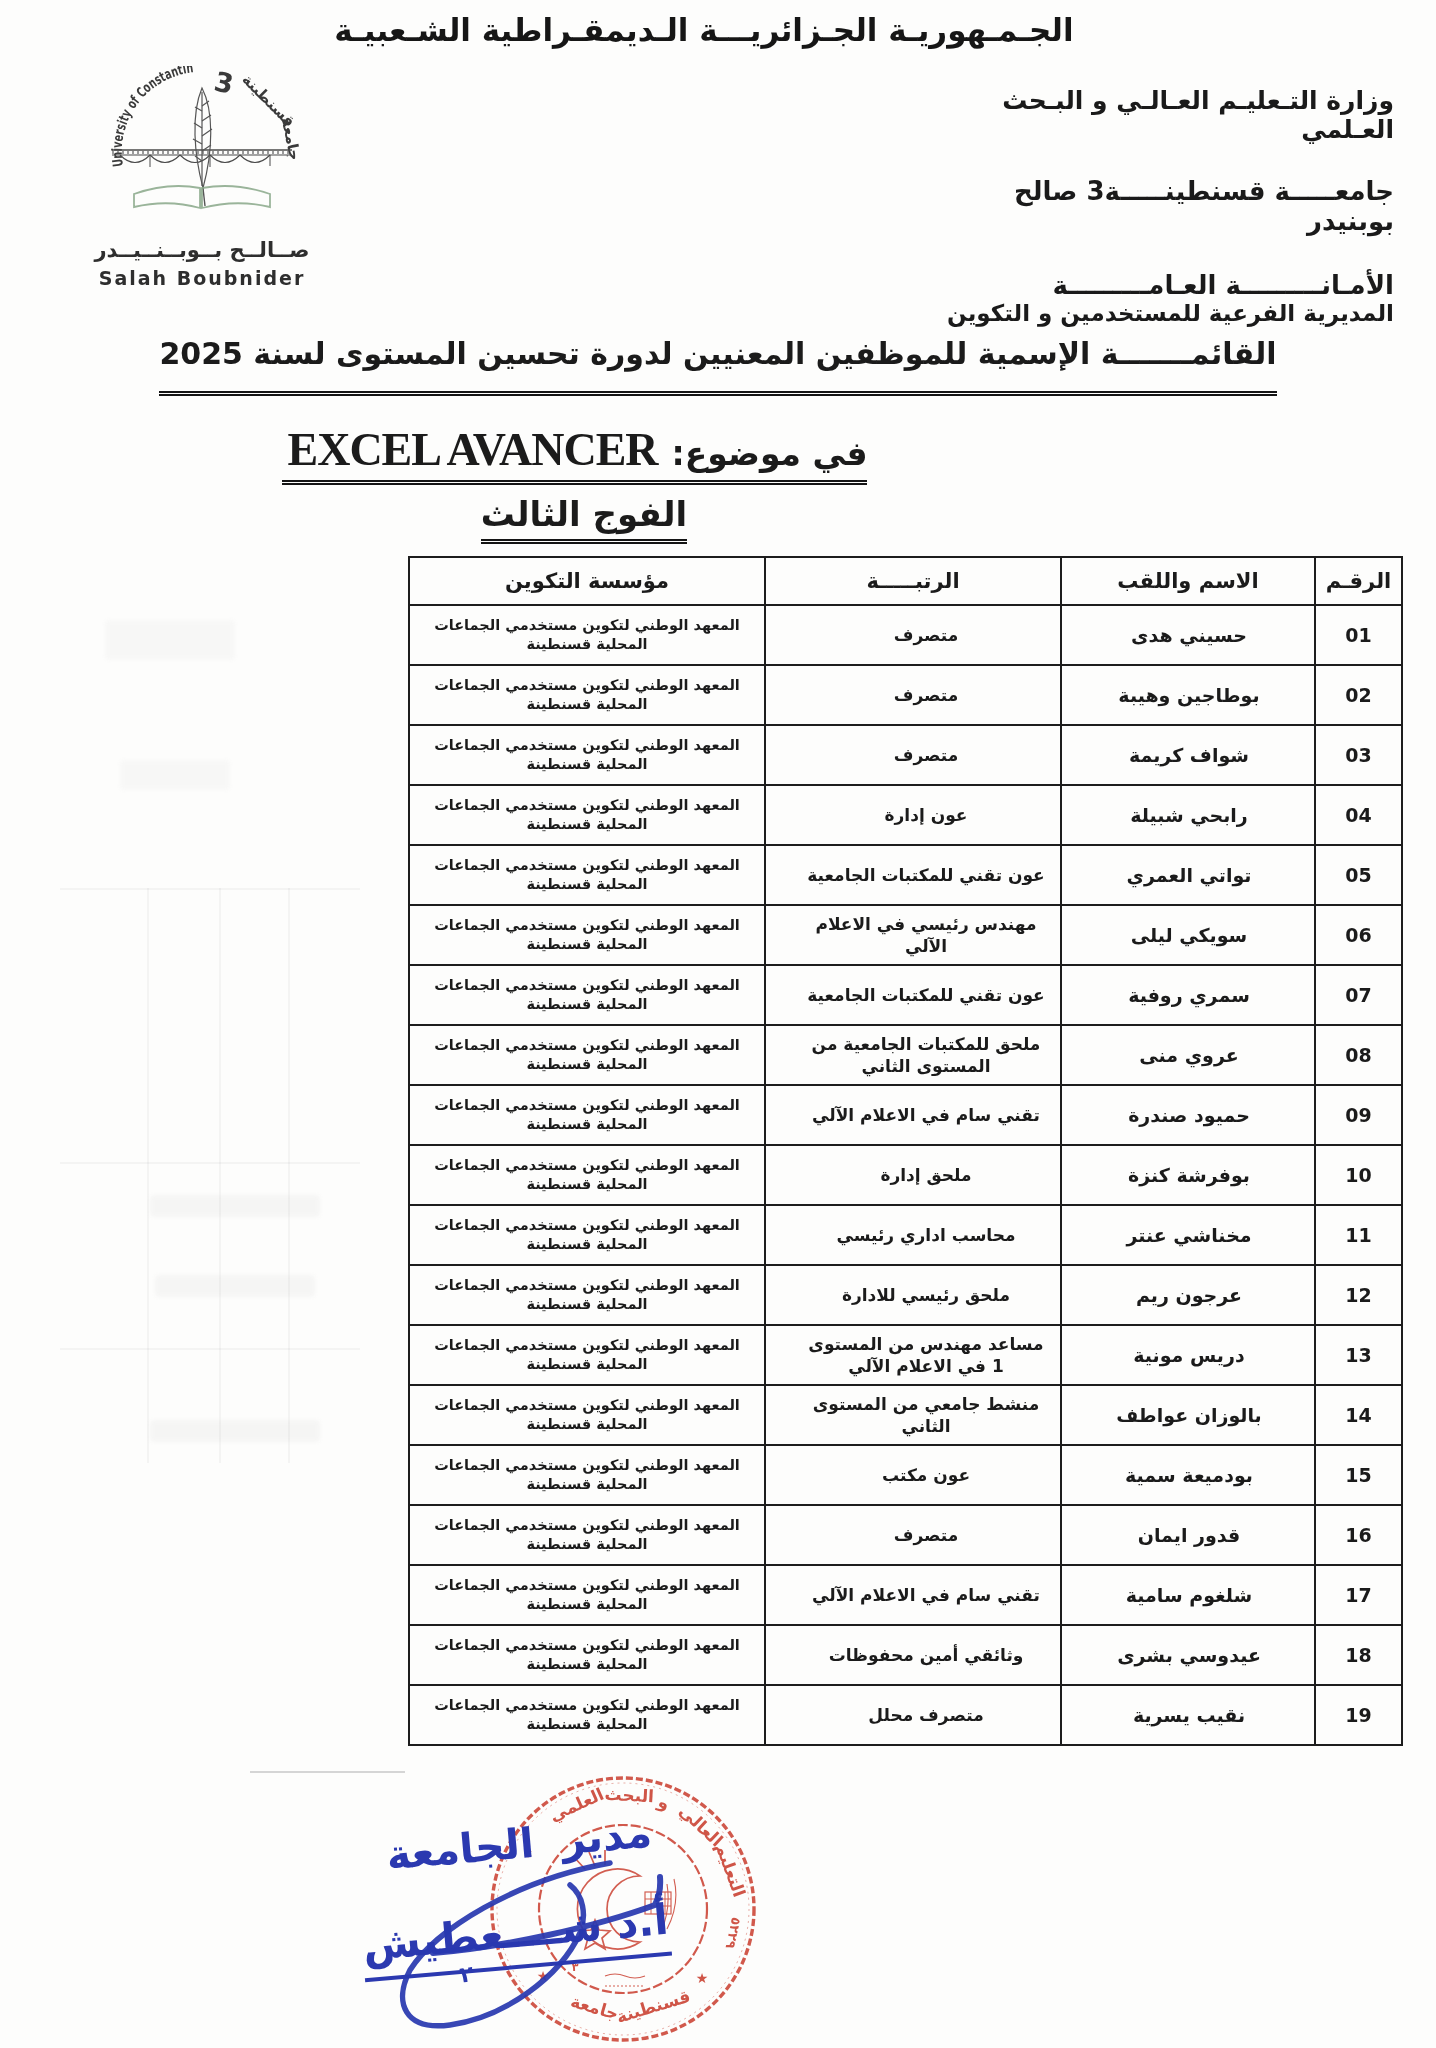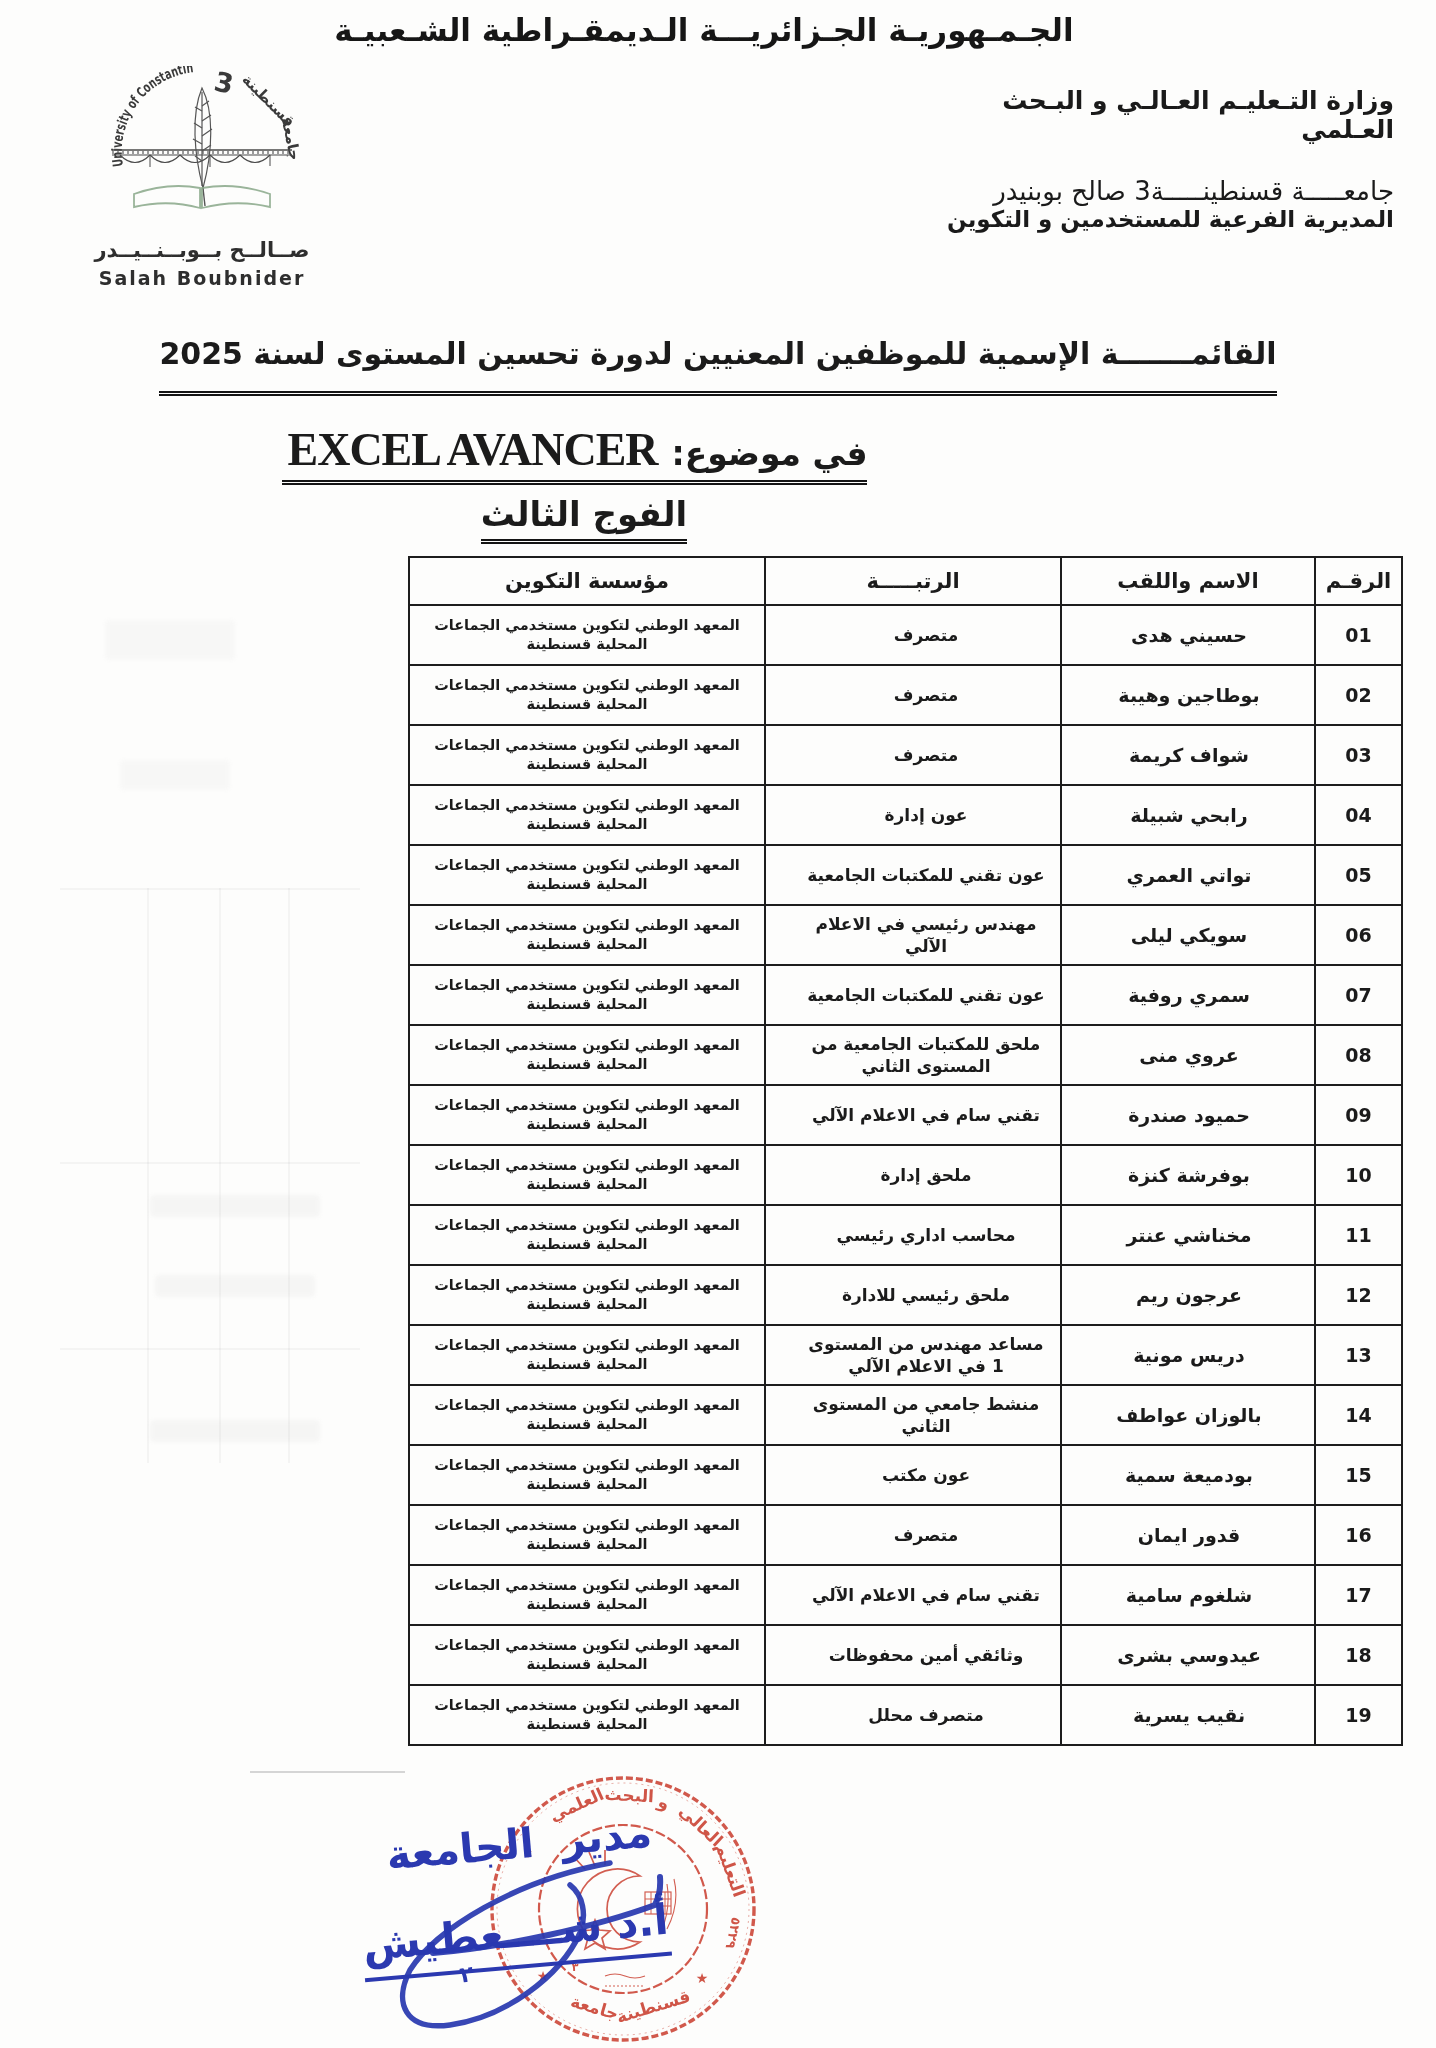--- a/index.html
+++ b/index.html
@@ -13,21 +13,21 @@
   
   .republic-title{
     top:12px;left:0;width:1436px;text-align:center;
     transform:translateX(-14px);
     font-size:31px;font-weight:bold;direction:rtl;color:#161616;
   }
   .hdr-right{
     top:86px;right:42px;width:470px;direction:rtl;text-align:right;color:#1a1a1a;
   }
   .hdr-right .l1{font-size:25px;font-weight:bold;}
-  .hdr-right .l2{font-size:26px;font-weight:normal;margin-top:32px;}
+  .hdr-right .l2{font-size:26px;font-weight:bold;margin-top:32px;}
   .hdr-right .l3{font-size:26px;font-weight:bold;margin-top:34px;}
   .hdr-right .l4{font-size:23px;font-weight:bold;}
   
   .logo{top:66px;left:62px;width:280px;height:235px;}
   .logo svg{position:absolute;top:0;left:0;}
   .logo .name-ar{position:absolute;top:172px;width:280px;text-align:center;
     font-size:21px;font-weight:bold;color:#2e2e2e;direction:rtl;letter-spacing:1px;}
   .logo .name-en{position:absolute;top:201px;width:280px;text-align:center;
     font-size:19px;font-weight:bold;color:#2e2e2e;letter-spacing:2px;}
   
@@ -148,20 +148,21 @@
       <path d="M139,122 L139,142"></path>
     </g>
   </svg>
   <div class="name-ar">صــالــح بــوبــنــيــدر</div>
   <div class="name-en">Salah Boubnider</div>
 </div>
 
 <div class="abs hdr-right">
   <div class="l1">وزارة التـعليـم العـالـي و البـحث العـلمي</div>
   <div class="l2">جامعـــــة قسنطينـــــة3 صالح بوبنيدر</div>
+  <div class="l3">الأمـانـــــــــة العـامـــــــــة</div>
   <div class="l4">المديرية الفرعية للمستخدمين و التكوين</div>
 </div>
 
 <div class="abs list-title">
   <span>القائمـــــــة الإسمية للموظفين المعنيين لدورة تحسين المستوى لسنة 2025</span>
 </div>
 
 <div class="abs subject-line">
   <span class="wrap"><span class="ar">في موضوع:</span><span class="lat">EXCEL AVANCER</span></span>
 </div>

